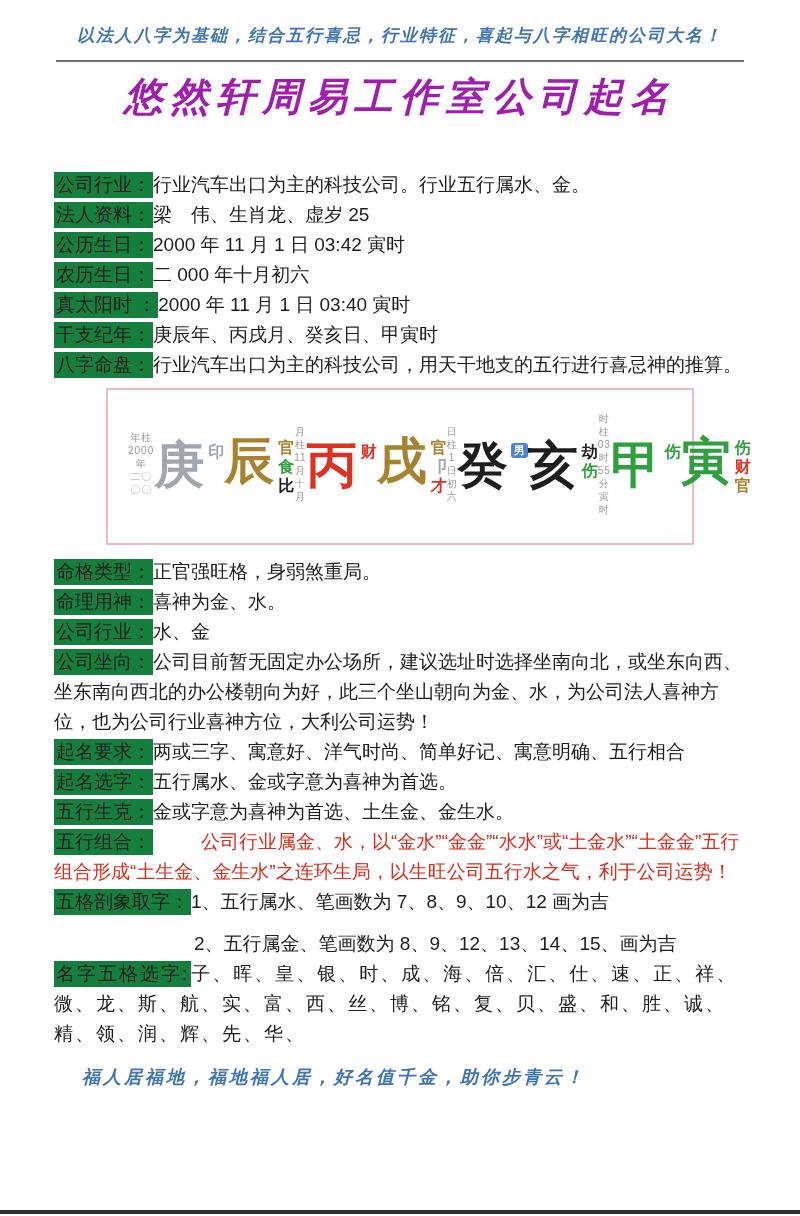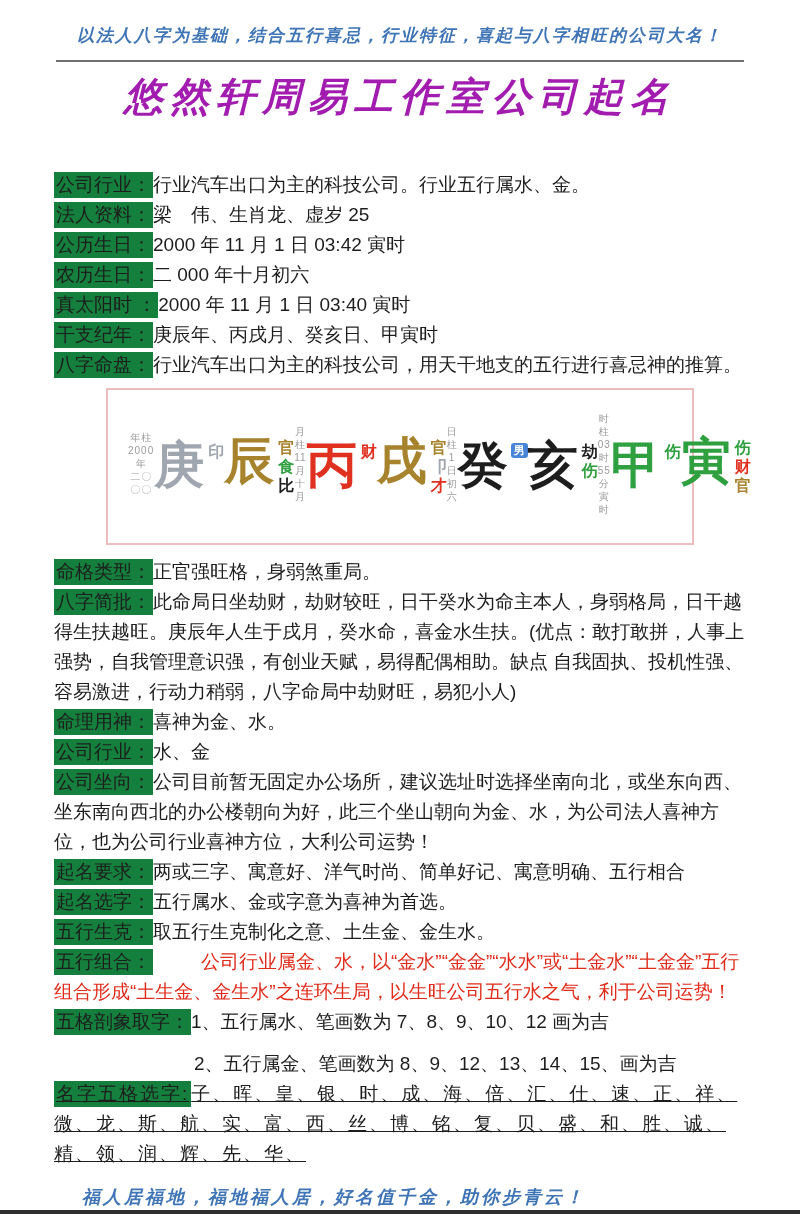--- a/index.html
+++ b/index.html
@@ -18,21 +18,21 @@
     color:#a21caf;text-align:center;font-size:39px;font-weight:bold;
     font-style:italic;letter-spacing:7px;margin:2px 0 1px;white-space:nowrap;
   }
   .content{margin-top:46px;font-size:19px;line-height:30px;}
   .row{margin:0;}
   .hl{
     background:#15803d;padding:2px 2px 3px;
   }
   .red-text{color:#e02a1a;margin-left:48px;}
   .indent{padding-left:140px;margin-top:12px;}
-  .charlist{letter-spacing:2px;text-decoration:underline;}
+  .charlist{letter-spacing:2px;}
 
   
   .bazi{
     width:588px;margin:8px auto 12px;border:2px solid #eebcbc;background:#fff;
     box-sizing:border-box;display:flex;justify-content:space-between;
     padding:8px 26px 12px 20px;height:157px;
   }
   .bz-col{display:flex;flex-direction:row;align-items:center;}
   .bz-head{
     text-align:center;color:#9a9a9a;font-size:10px;line-height:13px;
@@ -168,27 +168,26 @@
             <span class="c-green">伤</span>
             <span class="c-red">财</span>
             <span class="c-brown">官</span>
           </span>
         </div>
       </div>
 
     </div>
 
     <p class="row"><span class="hl">命格类型：</span><span>正官强旺格，身弱煞重局。</span></p>
-    <p class="row"><span class="hl">八字简批：</span><span>此命局日坐劫财，劫财较旺，日干癸水为命主本人，身弱格局，日干越得生扶越旺。庚辰年人生于戌月，癸水命，喜金水生扶。(优点：敢打敢拼，人事上强势，自我管理意识强，有创业天赋，易得配偶相助。缺点 自我固执、投机性强、容易激进，行动力稍弱，八字命局中劫财旺，易犯小人)</span></p>
     <p class="row"><span class="hl">命理用神：</span><span>喜神为金、水。</span></p>
     <p class="row"><span class="hl">公司行业：</span><span>水、金</span></p>
     <p class="row"><span class="hl">公司坐向：</span><span>公司目前暂无固定办公场所，建议选址时选择坐南向北，或坐东向西、坐东南向西北的办公楼朝向为好，此三个坐山朝向为金、水，为公司法人喜神方位，也为公司行业喜神方位，大利公司运势！</span></p>
     <p class="row"><span class="hl">起名要求：</span><span>两或三字、寓意好、洋气时尚、简单好记、寓意明确、五行相合</span></p>
     <p class="row"><span class="hl">起名选字：</span><span>五行属水、金或字意为喜神为首选。</span></p>
-    <p class="row"><span class="hl">五行生克：</span><span>取五行生克制化之意、土生金、金生水。</span></p>
+    <p class="row"><span class="hl">五行生克：</span><span>金或字意为喜神为首选、土生金、金生水。</span></p>
     <p class="row"><span class="hl">五行组合：</span><span class="red-text">公司行业属金、水，以“金水”“金金”“水水”或“土金水”“土金金”五行组合形成“土生金、金生水”之连环生局，以生旺公司五行水之气，利于公司运势！</span></p>
     <p class="row"><span class="hl">五格剖象取字：</span><span>1、五行属水、笔画数为 7、8、9、10、12 画为吉</span></p>
     <p class="row indent">2、五行属金、笔画数为 8、9、12、13、14、15、画为吉</p>
     <p class="row charlist"><span class="hl">名字五格选字:</span><span>子、晖、皇、银、时、成、海、倍、汇、仕、速、正、祥、微、龙、斯、航、实、富、西、丝、博、铭、复、贝、盛、和、胜、诚、精、领、润、辉、先、华、</span></p>
 
   </div>
 
   <div class="slogan-bottom">福人居福地，福地福人居，好名值千金，助你步青云！</div>
 </div>
 

